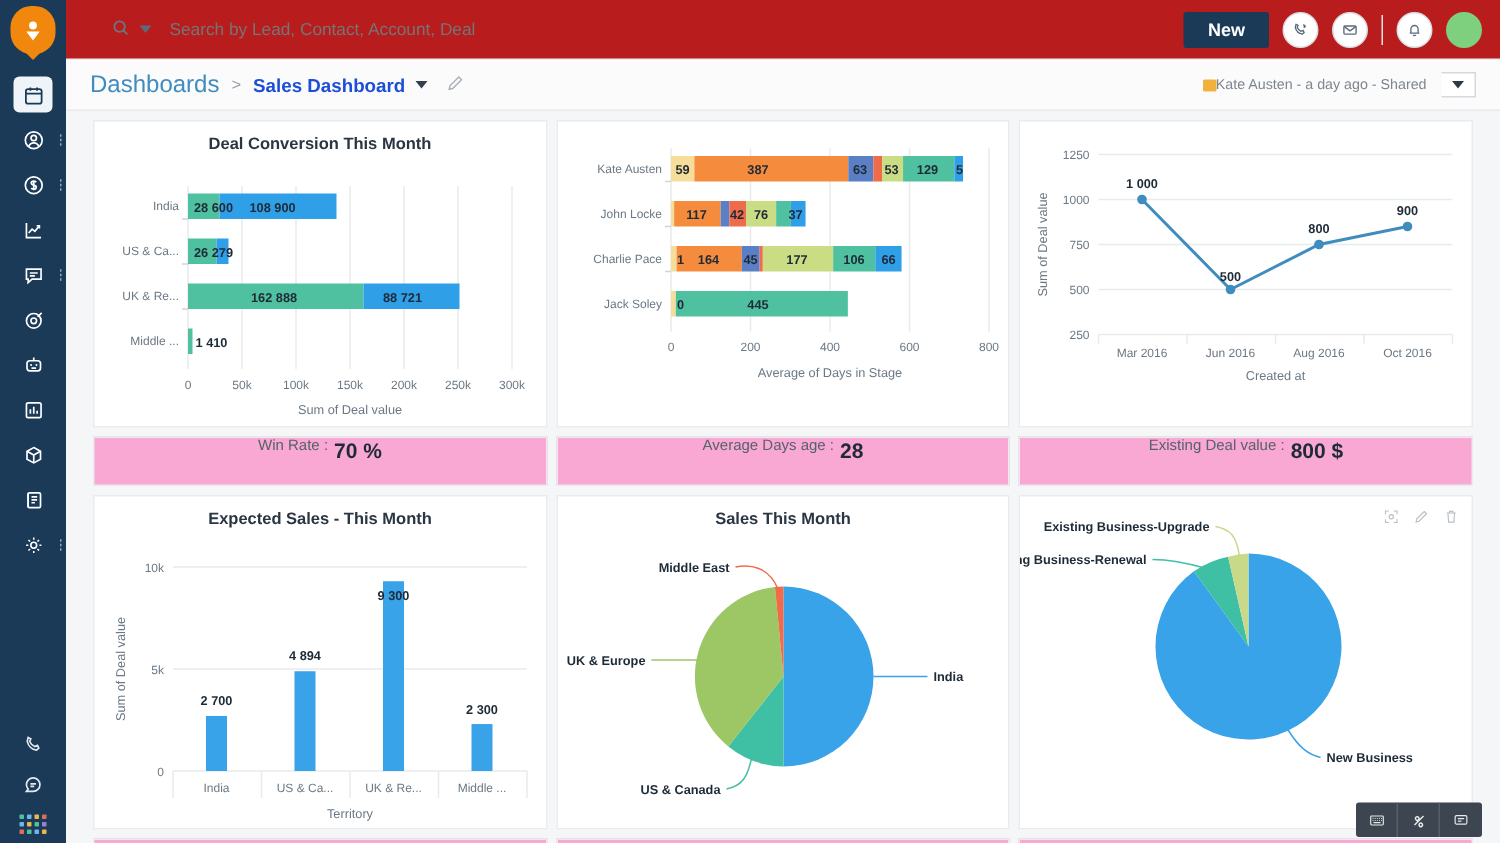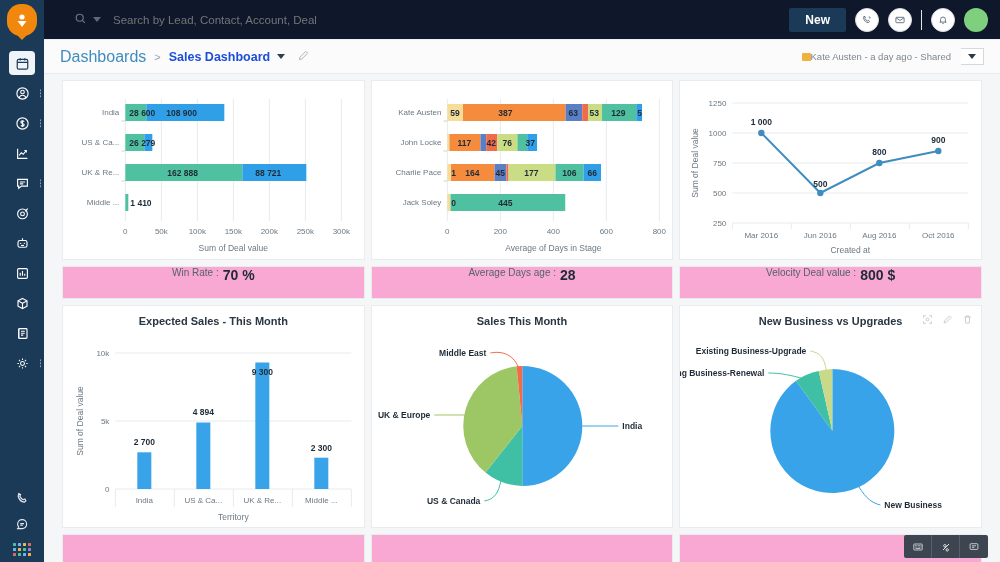--- a/index.html
+++ b/index.html
@@ -57,21 +57,21 @@
   .nav-item .dots i { width: 1.5px; height: 1.5px; background: #8fa5b8; border-radius: 50%; display: block; }
   .bottom-icons { position: absolute; bottom: 6px; left: 0; width: 100%;
     display: flex; flex-direction: column; align-items: center; gap: 9px; }
   .grid-dots { display: grid; grid-template-columns: repeat(4, 3px); gap: 2px; }
   .grid-dots i { width: 3px; height: 3px; display: block; border-radius: 0.5px; }
 
   
   .main { flex: 1; height: 562px; display: flex; flex-direction: column; background: #f5f6f7; }
 
   .topbar {
-    height: 40px; background: #0f172a; display: flex; align-items: center;
+    height: 40px; background: #b91c1c; display: flex; align-items: center;
     padding: 0 12px; border-bottom: 1px solid #eceef0;
     flex: 0 0 40px;
   }
   .search-wrap { display: flex; align-items: center; gap: 6px; margin-left: 18px; flex: 1; }
   .search-caret { width: 0; height: 0; border-left: 4px solid transparent; border-right: 4px solid transparent; border-top: 5px solid #5a6b7b; }
   .search-input {
     border: none; outline: none; font-size: 11.5px; color: #b9c0c7;
     font-family: "Liberation Sans", sans-serif; width: 330px; background: transparent;
     margin-left: 6px;
   }
@@ -356,20 +356,21 @@
               <i></i>
             </button>
         </span>
       </div>
     </div>
 
     <div class="board">
       <div class="grid">
 
         <div class="card">
+          <div class="card-title">Deal Conversion This Month</div>
           <div class="chart-area">
             <svg width="100%" height="178" viewBox="0 0 300 178">
 
               <g stroke="#e8eaec" stroke-width="1">
                 <line x1="62" y1="18" x2="62" y2="140"></line>
                 <line x1="98" y1="18" x2="98" y2="140"></line>
                 <line x1="134" y1="18" x2="134" y2="140"></line>
                 <line x1="170" y1="18" x2="170" y2="140"></line>
                 <line x1="206" y1="18" x2="206" y2="140"></line>
                 <line x1="242" y1="18" x2="242" y2="140"></line>
@@ -547,21 +548,21 @@
       <div class="grid" style="margin-top:6px">
         <div class="kpi">
           <span>Win Rate :</span>
           <b>70 %</b>
         </div>
         <div class="kpi">
           <span>Average Days age :</span>
           <b>28</b>
         </div>
         <div class="kpi">
-          <span>Velocity Deal value :</span>
+          <span>Existing Deal value :</span>
           <b>800 $</b>
         </div>
       </div>
 
       <div class="grid" style="margin-top:6px">
 
         <div class="card">
           <div class="card-title">Expected Sales - This Month</div>
           <div class="chart-area-2">
             <svg width="100%" height="196" viewBox="0 0 300 196">
@@ -618,21 +619,20 @@
               <text x="58" y="87" font-size="8.5" font-weight="bold" fill="#1e2b37" text-anchor="end">UK &amp; Europe</text>
               <path d="M129 148 C126 163 122 168 112 170" stroke="#3fbfa3" stroke-width="1" fill="none"></path>
               <text x="108" y="173" font-size="8.5" font-weight="bold" fill="#1e2b37" text-anchor="end">US &amp; Canada</text>
               <path d="M210 95 C226 95 236 95 246 95" stroke="#38a3e8" stroke-width="1" fill="none"></path>
               <text x="250" y="98" font-size="8.5" font-weight="bold" fill="#1e2b37">India</text>
             </svg>
           </div>
         </div>
 
         <div class="card">
-          <div class="card-title">New Business vs Upgrades</div>
           <div class="card-icons">
             <span>
               <svg width="11" height="11" viewBox="0 0 20 20" fill="none" stroke="currentColor" stroke-width="1.4">
                 <path d="M3 7V3h4M17 7V3h-4M3 13v4h4M17 13v4h-4"></path>
                   <circle cx="10" cy="10" r="2.6"></circle>
               </svg>
             </span>
             <span>
               <svg width="11" height="11" viewBox="0 0 20 20" fill="none" stroke="currentColor" stroke-width="1.4">
                 <path d="M13.6 3.6l2.8 2.8-9 9-3.6.8.8-3.6z"></path>

